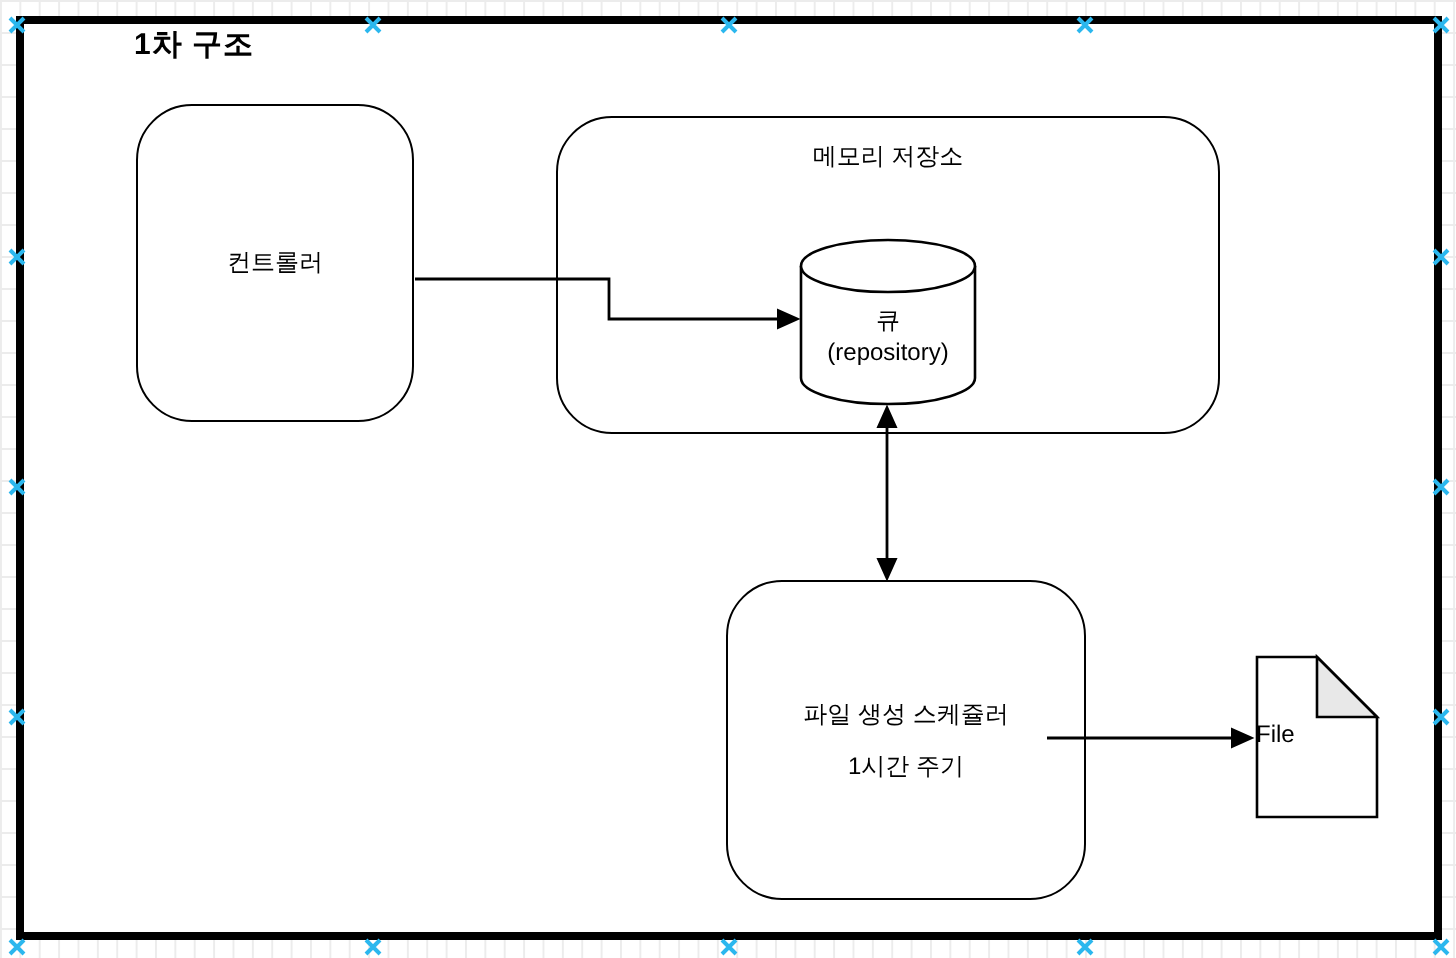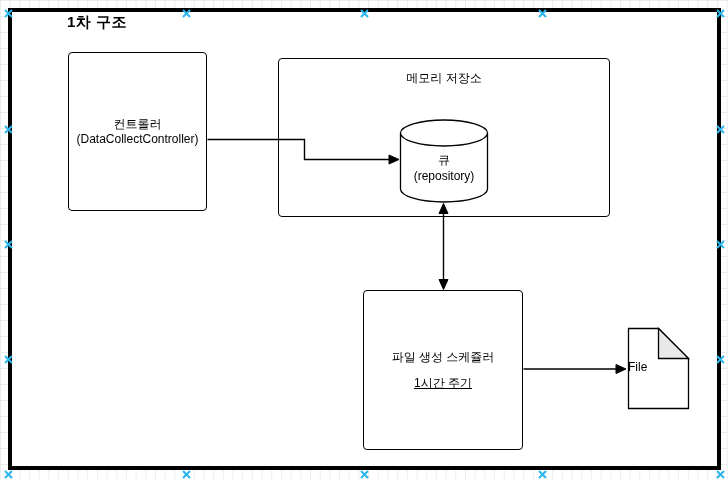--- a/index.html
+++ b/index.html
@@ -20,29 +20,29 @@
     width:713px; height:462px;
     border:4px solid #000;
     background:#fff;
   }
   .diagram-title {
     position:absolute; left:19px; top:13px;
     font-size:15px; font-weight:bold; letter-spacing:0.5px;margin-left:48px;
   }
   .node {
     position:absolute;
-    border:1px solid #000; border-radius:4px;
+    border:1px solid #000; border-radius:28px;
     background:#fff;
     display:flex; flex-direction:column; justify-content:center; align-items:center;
     font-size:12px; line-height:15px; text-align:center;
   }
   .node-controller { left:68px; top:52px;  width:139px; height:159px; }
   .node-memory     { left:278px; top:58px; width:332px; height:159px; justify-content:flex-start; padding-top:12px; }
-  .node-scheduler  { left:363px; top:290px; width:160px; height:160px; }
-  .node-scheduler .note-line { margin-top:11px;text-decoration:underline; }
+  .node-scheduler  { left:363px; top:290px; width:180px; height:160px; }
+  .node-scheduler .note-line { margin-top:11px; }
   .cyl-label {
     position:absolute; left:400px; top:133px; width:88px; height:69px;
     display:flex; flex-direction:column; justify-content:center; align-items:center;
     font-size:12px; line-height:16px; text-align:center;
   }
   .file-label {
     position:absolute; left:628px; top:360px; width:61px;
     font-size:12px;
   }
   svg.overlay { position:absolute; left:0; top:0; width:728px; height:479px; }
@@ -50,21 +50,20 @@
 </style>
 </head>
 <body>
 
 <div class="frame"></div>
 
 <div class="diagram-title">1차 구조</div>
 
 <div class="node node-controller">
   <div>컨트롤러</div>
-  <div>(DataCollectController)</div>
 </div>
 
 <div class="node node-memory">
   <div>메모리 저장소</div>
 </div>
 
 <div class="node node-scheduler">
   <div>파일 생성 스케쥴러</div>
   <div class="note-line">1시간 주기</div>
 </div>

